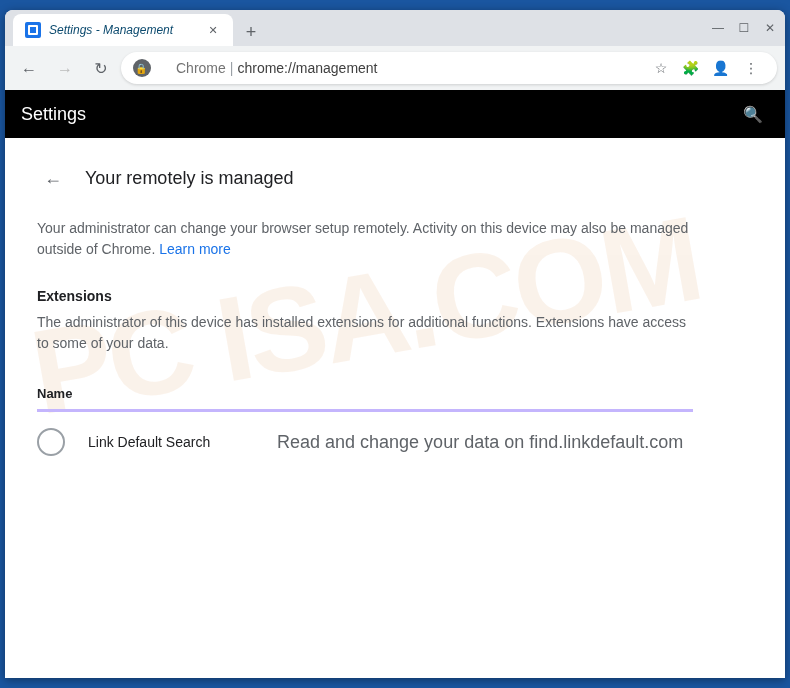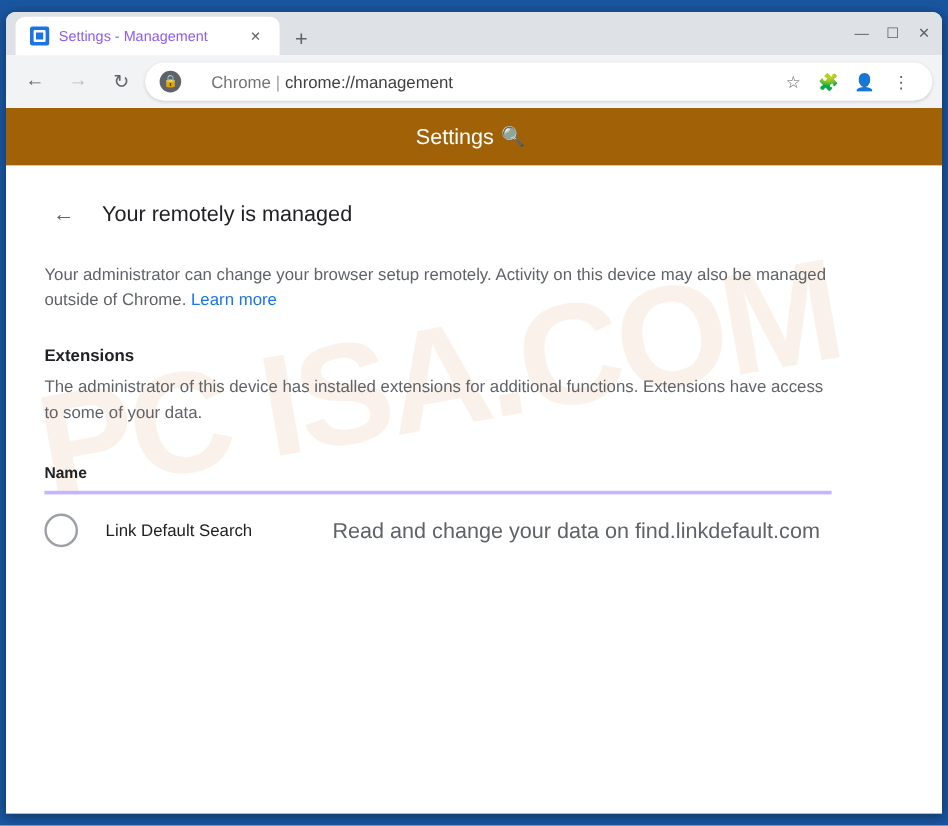--- a/index.html
+++ b/index.html
@@ -66,25 +66,26 @@
     }
     .tab-favicon-inner {
       width: 10px;
       height: 10px;
       border: 2px solid #fff;
       border-radius: 1px;
     }
 
     .tab-title {
       font-size: 12px;
-      color: #8b5cf6;
+      color: #0c4a6e;
       flex: 1;
       white-space: nowrap;
       overflow: hidden;
       text-overflow: ellipsis;
+      font-style: italic;
     }
 
     .tab-close {
       width: 16px;
       height: 16px;
       border-radius: 50%;
       display: flex;
       align-items: center;
       justify-content: center;
       cursor: pointer;
@@ -191,26 +192,26 @@
       display: flex;
       align-items: center;
       justify-content: center;
       cursor: pointer;
       color: #5f6368;
       font-size: 14px;
     }
 
     
     .settings-header {
-      background: #a16207;
+      background: #000000;
       height: 48px;
       display: flex;
       align-items: center;
       padding: 0 16px;
-      justify-content: center;
+      justify-content: space-between;
     }
 
     .settings-title {
       color: #fff;
       font-size: 18px;
       font-weight: 500;
     }
 
     .settings-search-btn {
       width: 32px;

